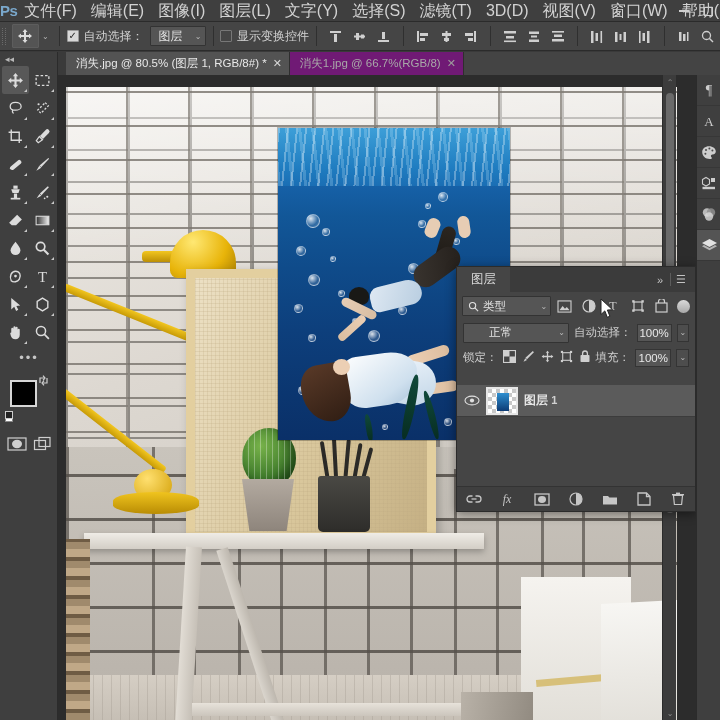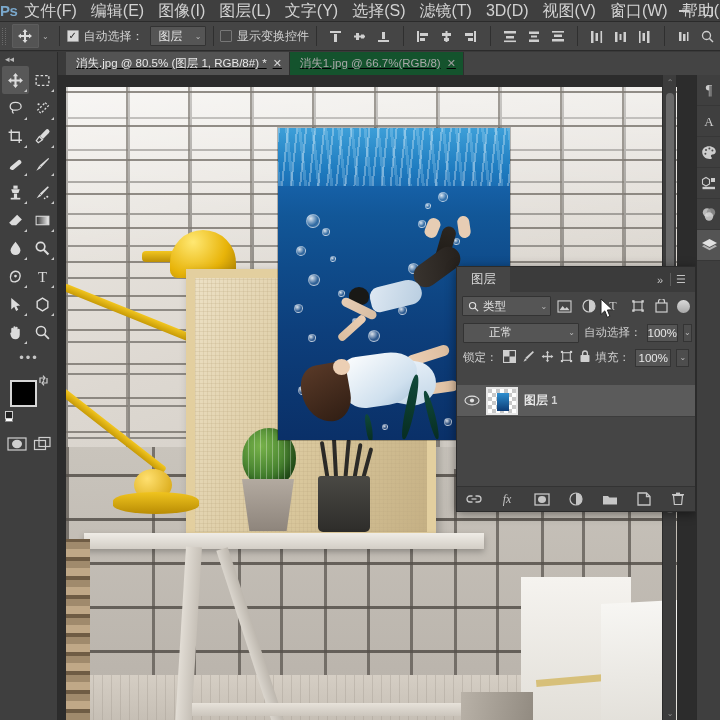--- a/index.html
+++ b/index.html
@@ -65,25 +65,25 @@
   }
   .ob-select .cv { font-size:8px; color:#bbb; margin-left:4px;}
   .align-group { display:flex; align-items:center; }
   .align-btn {
     width:24px; height:24px; display:flex; align-items:center; justify-content:center;
   }
 
   
   .tabstrip {
     position:absolute; left:66px; top:52px; width:654px; height:23px;
-    background:#444; display:flex; align-items:flex-end;text-decoration:underline;
+    background:#444; display:flex; align-items:flex-end;
   }
   .tab {
     height:23px; display:flex; align-items:center; padding:0 7px 0 10px;
-    font-size:11.5px; color:#a8a8a8; background:#14532d;
+    font-size:11.5px; color:#a8a8a8; background:#701a75;
     border-right:1px solid #2e2e2e; white-space:nowrap; gap:6px;
   }
   .tab.active { background:#535353; color:#e8e8e8; }
   .tab .x { font-size:11px; color:#9d9d9d; }
   .tab.active .x { color:#d8d8d8; }
 
   
   .toolbar {
     position:absolute; left:0; top:52px; width:58px; height:668px;
     background:#3f3f3f; border-right:1px solid #2b2b2b;
@@ -387,21 +387,21 @@
   .lp-fic { width:22px; height:20px; display:flex; align-items:center; justify-content:center; }
   .lp-toggle { width:13px; height:13px; border-radius:50%;
     background:linear-gradient(180deg,#d9d9d9,#a8a8a8); margin-left:2px; }
 
   .lp-row { height:25px; display:flex; align-items:center; padding:0 6px; gap:5px; }
   .lp-sel {
     flex:1; height:20px; background:#555; border:1px solid #333; border-radius:1px;
     display:flex; align-items:center; justify-content:space-between; padding:0 3px 0 7px;
     color:#e2e2e2; font-size:11.5px;
   }
-  .lp-sel.narrow { flex:none; width:116px;padding-left:25px; }
+  .lp-sel.narrow { flex:none; width:106px;padding-left:25px; }
   .lp-lbl { color:#cfcfcf; font-size:11.5px; white-space:nowrap; }
   .lp-num {
     width:38px; height:18px; background:#565656; border:1px solid #343434;
     color:#e8e8e8; font-size:11.5px; display:flex; align-items:center; justify-content:center;
   }
   .lp-cv { width:13px; height:18px; display:flex; align-items:center; justify-content:center;
     color:#bdbdbd; font-size:8px; background:#4d4d4d; border:1px solid #343434; }
   .lp-lockicons { display:flex; align-items:center; gap:6px; }
 
   .lp-list { position:absolute; left:0; top:118px; width:238px; height:105px; background:#454545;}

